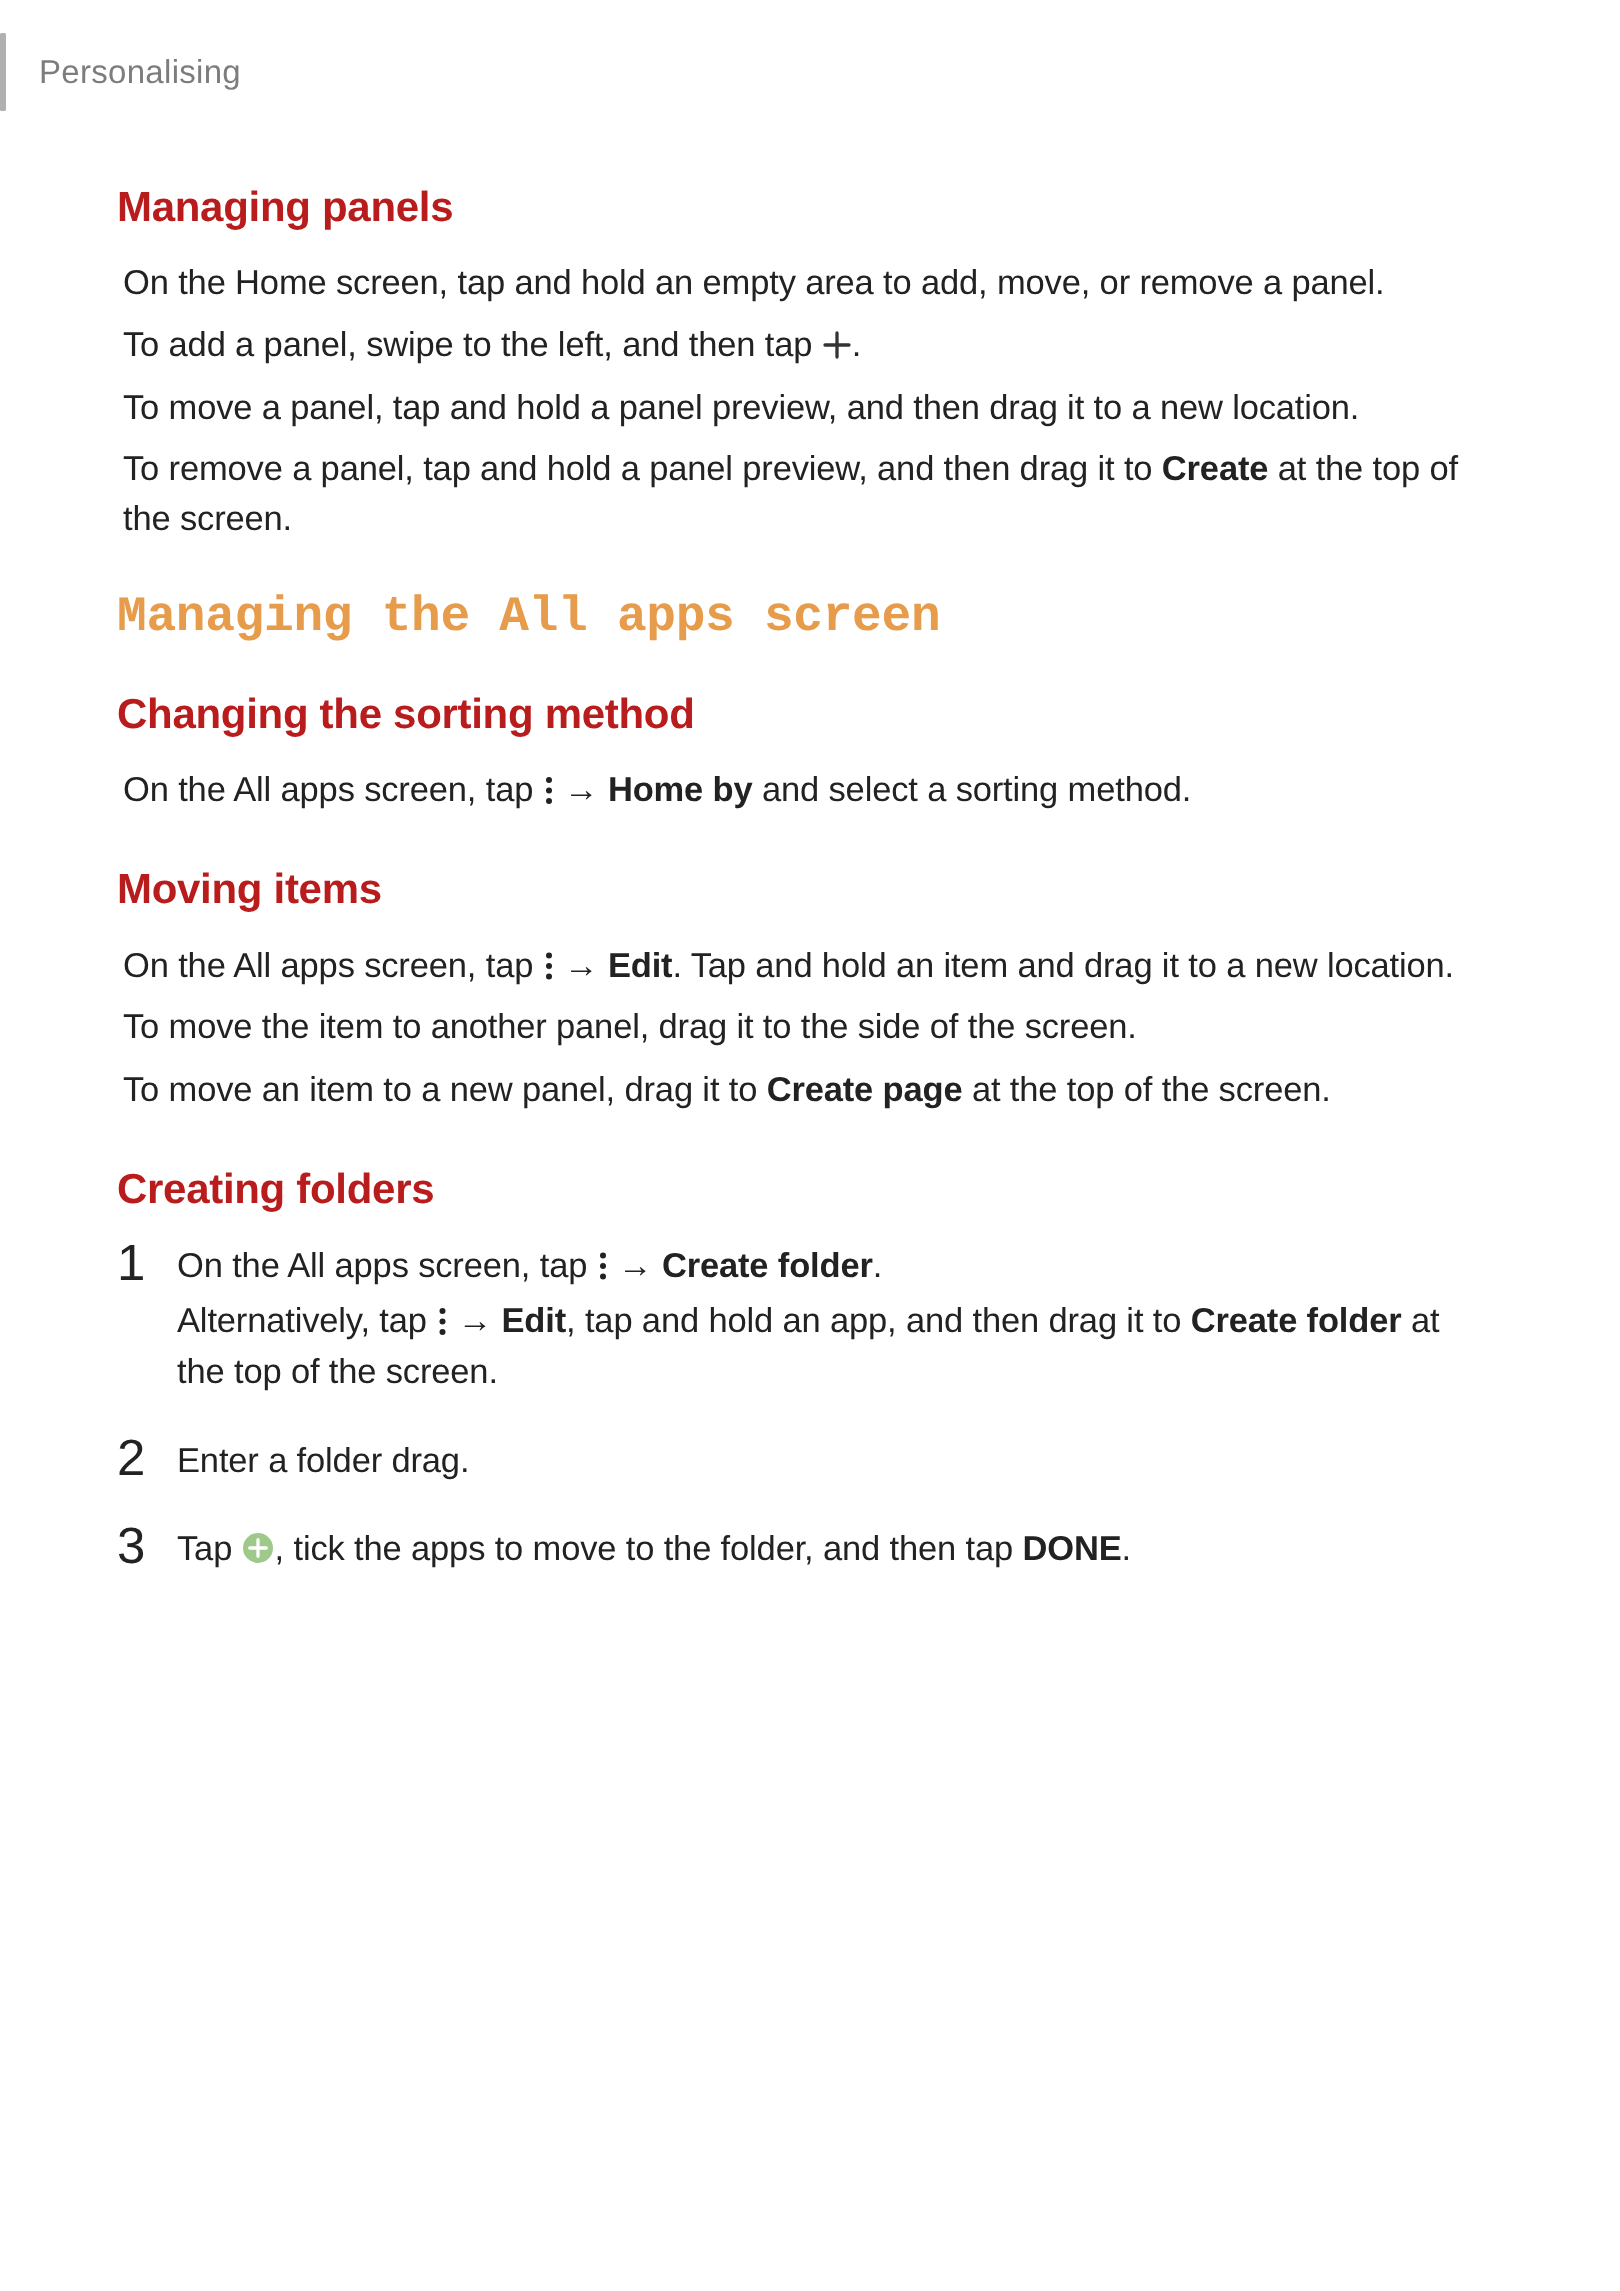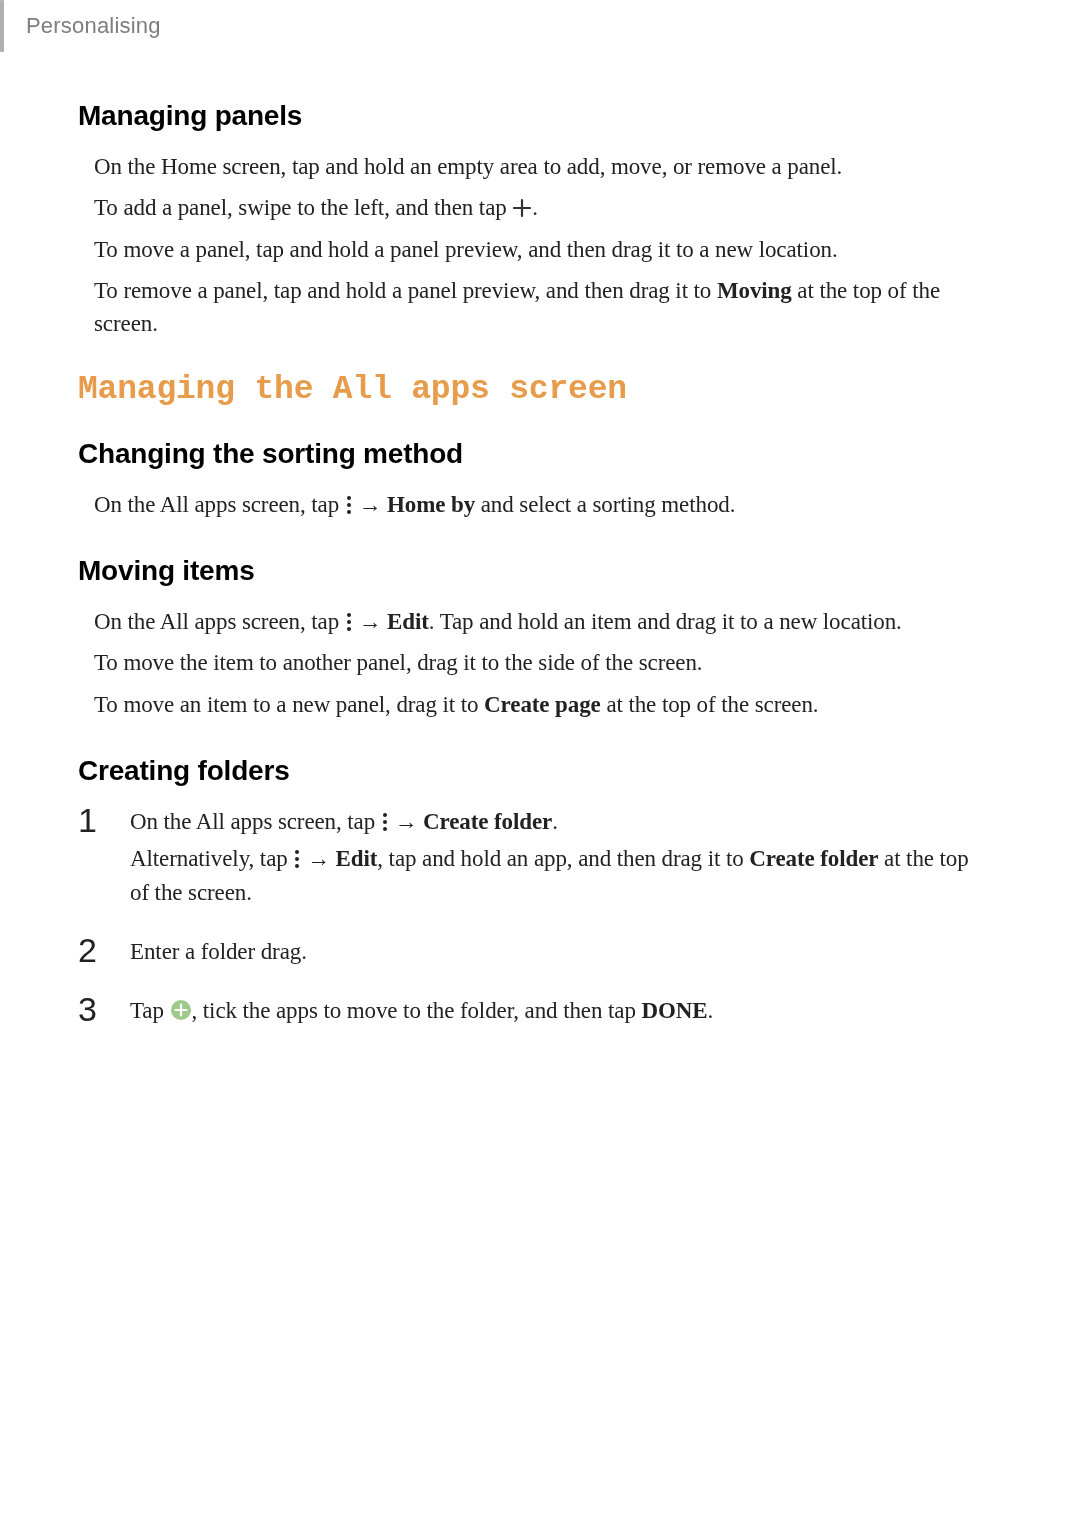--- a/index.html
+++ b/index.html
@@ -13,20 +13,21 @@
   .page {
     width: 1080px;
     min-height: 1527px;
     padding: 0;
     box-sizing: border-box;
     position: relative;
   }
   .header {
     display: flex;
     align-items: center;
+    padding-top: 22px;
     margin-bottom: 48px;
   }
   .header-rule {
     width: 4px;
     height: 52px;
     background: #b0b0b0;
     margin-right: 22px;
     border-radius: 1px;
     flex: none;
   }
@@ -35,39 +36,38 @@
     color: #7d7d7d;
     font-weight: 400;
     letter-spacing: 0.2px;
   }
   .content {
     padding: 0 96px 0 78px;
   }
   .h3 {
     font-size: 28px;
     font-weight: 700;
-    color: #000000;
+    color: #b91c1c;
     margin: 0 0 18px 0;
     letter-spacing: -0.2px;
   }
   .h2-accent {
     font-size: 33px;
     font-weight: 700;
     color: #e69c4a;
     margin: 30px 0 30px 0;
     letter-spacing: -0.2px;
     font-family: Liberation Mono, monospace;
   }
   .para {
     font-size: 23px;
     line-height: 1.45;
     color: #222;
-    margin: 0 0 8px 16px;
+    margin: 0 0 8px 4px;
     letter-spacing: -0.1px;
-    font-family: Liberation Serif, serif;
   }
   .bold { font-weight: 700; }
   .section-gap { margin-top: 34px; }
   .step-row {
     display: flex;
     align-items: flex-start;
     margin-top: 14px;
   }
   .step-num {
     font-size: 34px;
@@ -114,21 +114,21 @@
 
     <div class="h3">Managing panels</div>
     <p class="para">On the Home screen, tap and hold an empty area to add, move, or remove a panel.</p>
     <p class="para">
       <span>To add a panel, swipe to the left, and then tap </span><span class="icon"><svg width="20" height="20" viewBox="0 0 20 20">
             <path d="M10 2v16M2 10h16" stroke="#333" stroke-width="2.2" stroke-linecap="round"></path>
           </svg></span><span>.</span>
     </p>
     <p class="para">To move a panel, tap and hold a panel preview, and then drag it to a new location.</p>
     <p class="para">
-      <span>To remove a panel, tap and hold a panel preview, and then drag it to </span><span class="bold">Moving</span><span> at the top of the screen.</span>
+      <span>To remove a panel, tap and hold a panel preview, and then drag it to </span><span class="bold">Create</span><span> at the top of the screen.</span>
     </p>
 
     <div class="h2-accent">Managing the All apps screen</div>
 
     <div class="h3">Changing the sorting method</div>
     <p class="para">
       <span>On the All apps screen, tap </span><span class="icon"><svg width="8" height="20" viewBox="0 0 8 20">
             <circle cx="4" cy="3" r="2" fill="#222"></circle>
             <circle cx="4" cy="10" r="2" fill="#222"></circle>
             <circle cx="4" cy="17" r="2" fill="#222"></circle>

